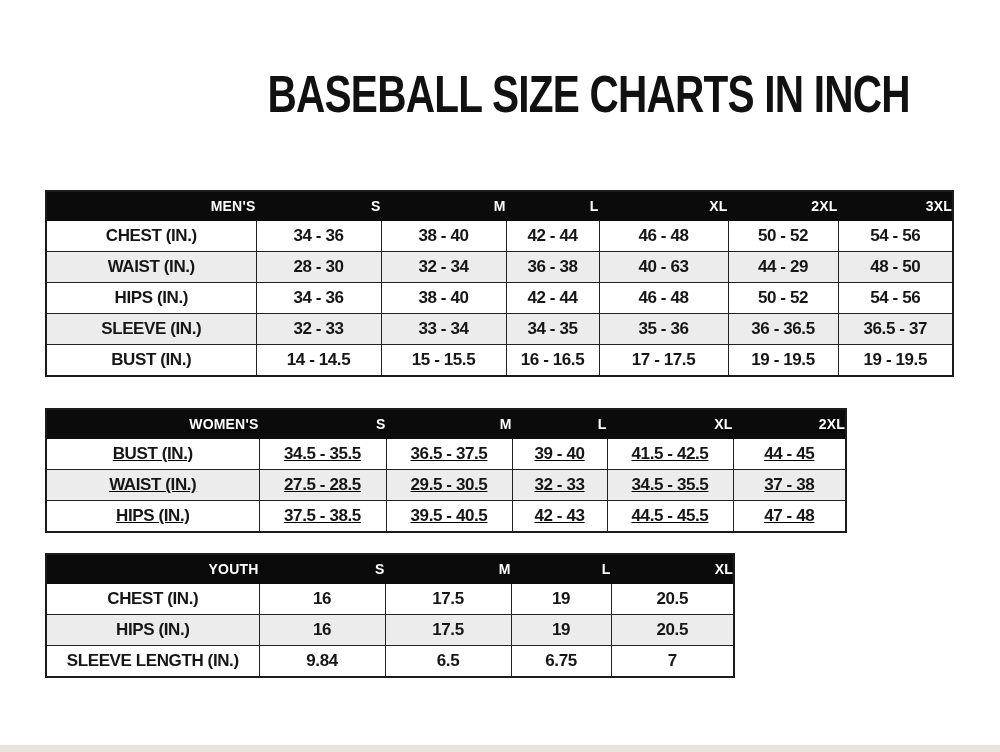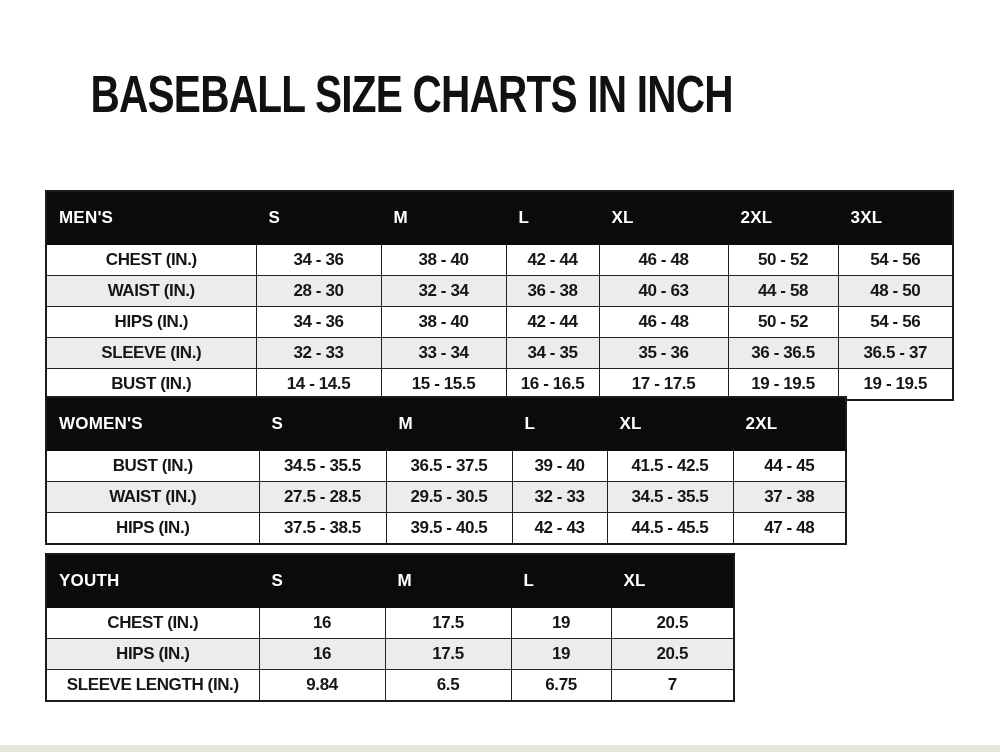--- a/index.html
+++ b/index.html
@@ -14,21 +14,21 @@
     height: 752px;
     background: #ffffff;
     overflow: hidden;
   }
   .title {
     position: absolute;
     top: 64px;
     left: 0;
     right: 0;
     margin: 0;
-    text-align: left;
+    text-align: right;
     color: #111111;
     font-weight: 700;
   }
   .title .condense {
     display: inline-block;
     font-size: 52px;
     letter-spacing: -1px;
     transform: scaleX(0.78);
     transform-origin: center;
     white-space: nowrap;
@@ -37,45 +37,45 @@
     position: absolute;
     border-collapse: collapse;
     table-layout: fixed;
     border: 2px solid #1b1b1b;
     background: #ffffff;
   }
   table.chart th {
     background: #0b0b0b;
     color: #ffffff;
     font-weight: 700;
-    font-size: 17px;
+    font-size: 14px;
     height: 28px;
-    padding: 12px;
-    text-align: left;
+    padding: 0;
+    text-align: right;
     border: 1px solid #0b0b0b;
     letter-spacing: 0.2px;
   }
   table.chart td {
     border: 1.5px solid #222222;
     height: 30px;
     padding: 0 2px;
     text-align: center;
     vertical-align: middle;
     font-weight: 700;
     font-size: 17px;
     letter-spacing: -0.4px;
     color: #161616;
     white-space: nowrap;
     background: #ffffff;
   }
   table.chart tbody tr:nth-child(even) td {
     background: #ececec;
   }
   #mens-table   { left: 45px; top: 190px; width: 907px; }
-  #womens-table { left: 45px; top: 396px; width: 800px; }
+  #womens-table { left: 45px; top: 408px; width: 800px; text-decoration: underline; }
   #youth-table  { left: 45px; top: 553px; width: 688px; }
   .scan-edge {
     position: absolute;
     bottom: 0;
     left: 0;
     right: 0;
     height: 7px;
     background: #e8e4de;
   }
 </style>
@@ -116,21 +116,21 @@
           <td>46 - 48</td>
           <td>50 - 52</td>
           <td>54 - 56</td>
         </tr>
         <tr>
           <td>WAIST (IN.)</td>
           <td>28 - 30</td>
           <td>32 - 34</td>
           <td>36 - 38</td>
           <td>40 - 63</td>
-          <td>44 - 58</td>
+          <td>44 - 29</td>
           <td>48 - 50</td>
         </tr>
         <tr>
           <td>HIPS (IN.)</td>
           <td>34 - 36</td>
           <td>38 - 40</td>
           <td>42 - 44</td>
           <td>46 - 48</td>
           <td>50 - 52</td>
           <td>54 - 56</td>

